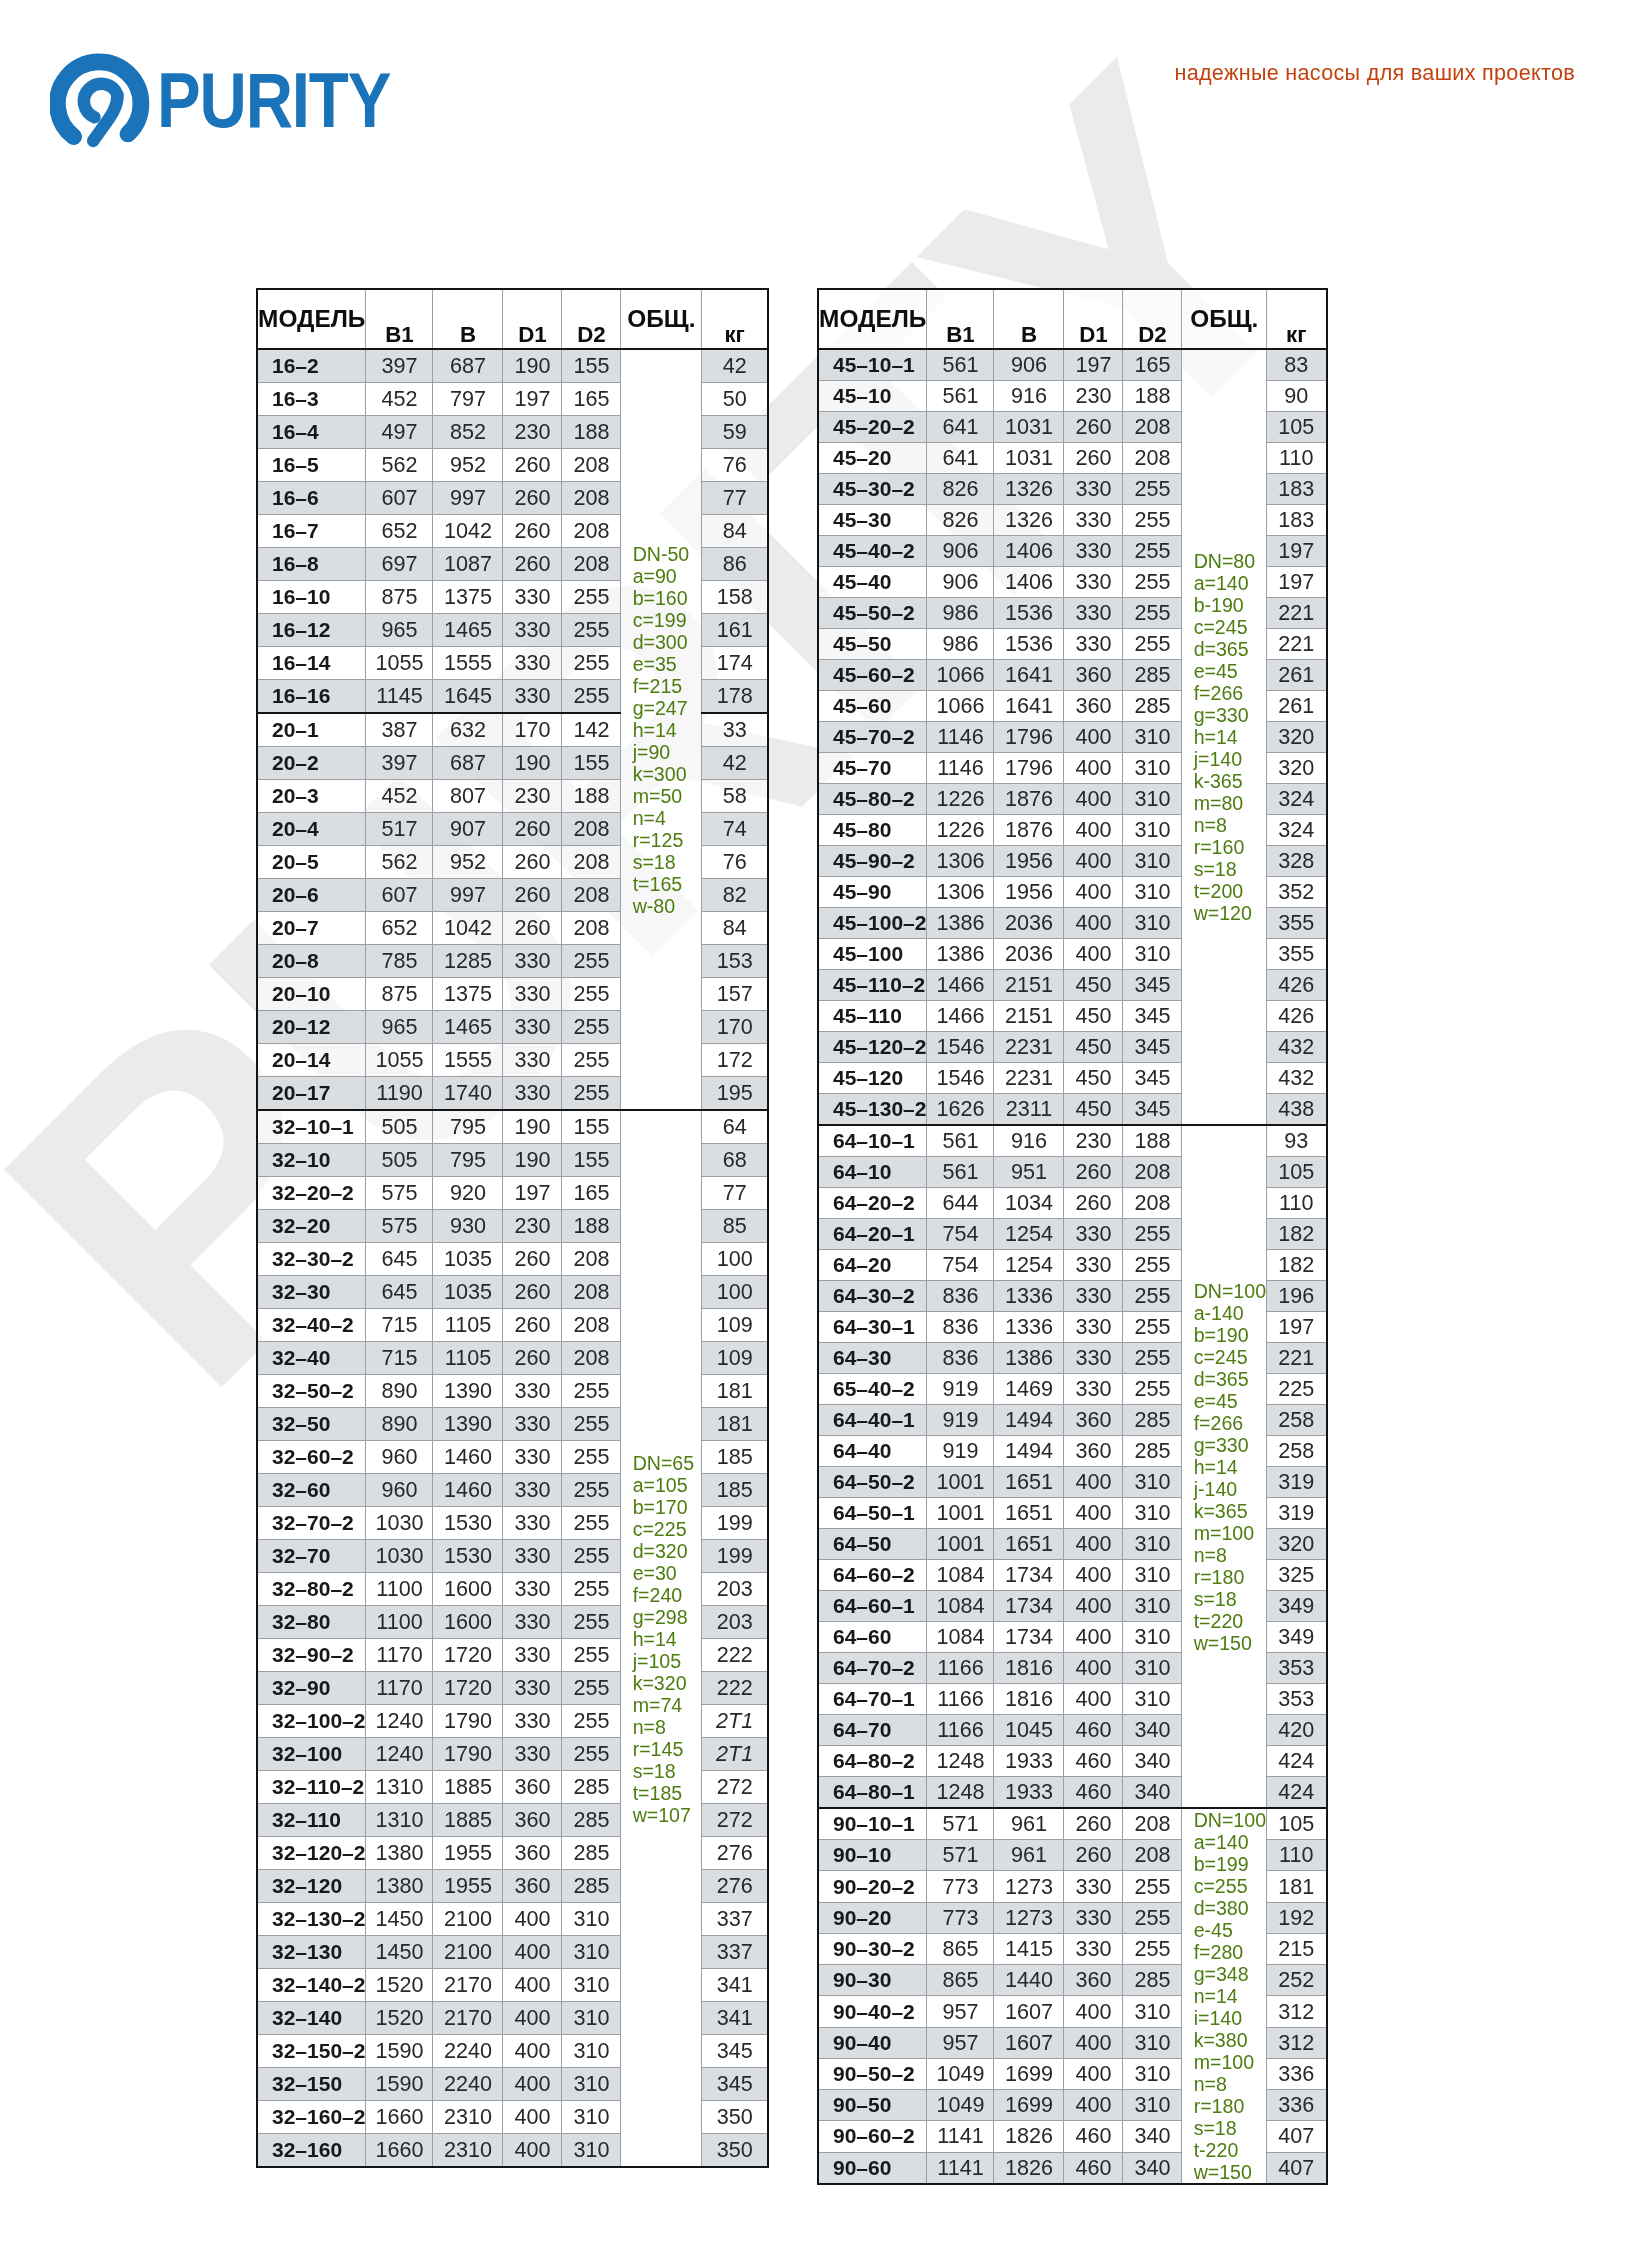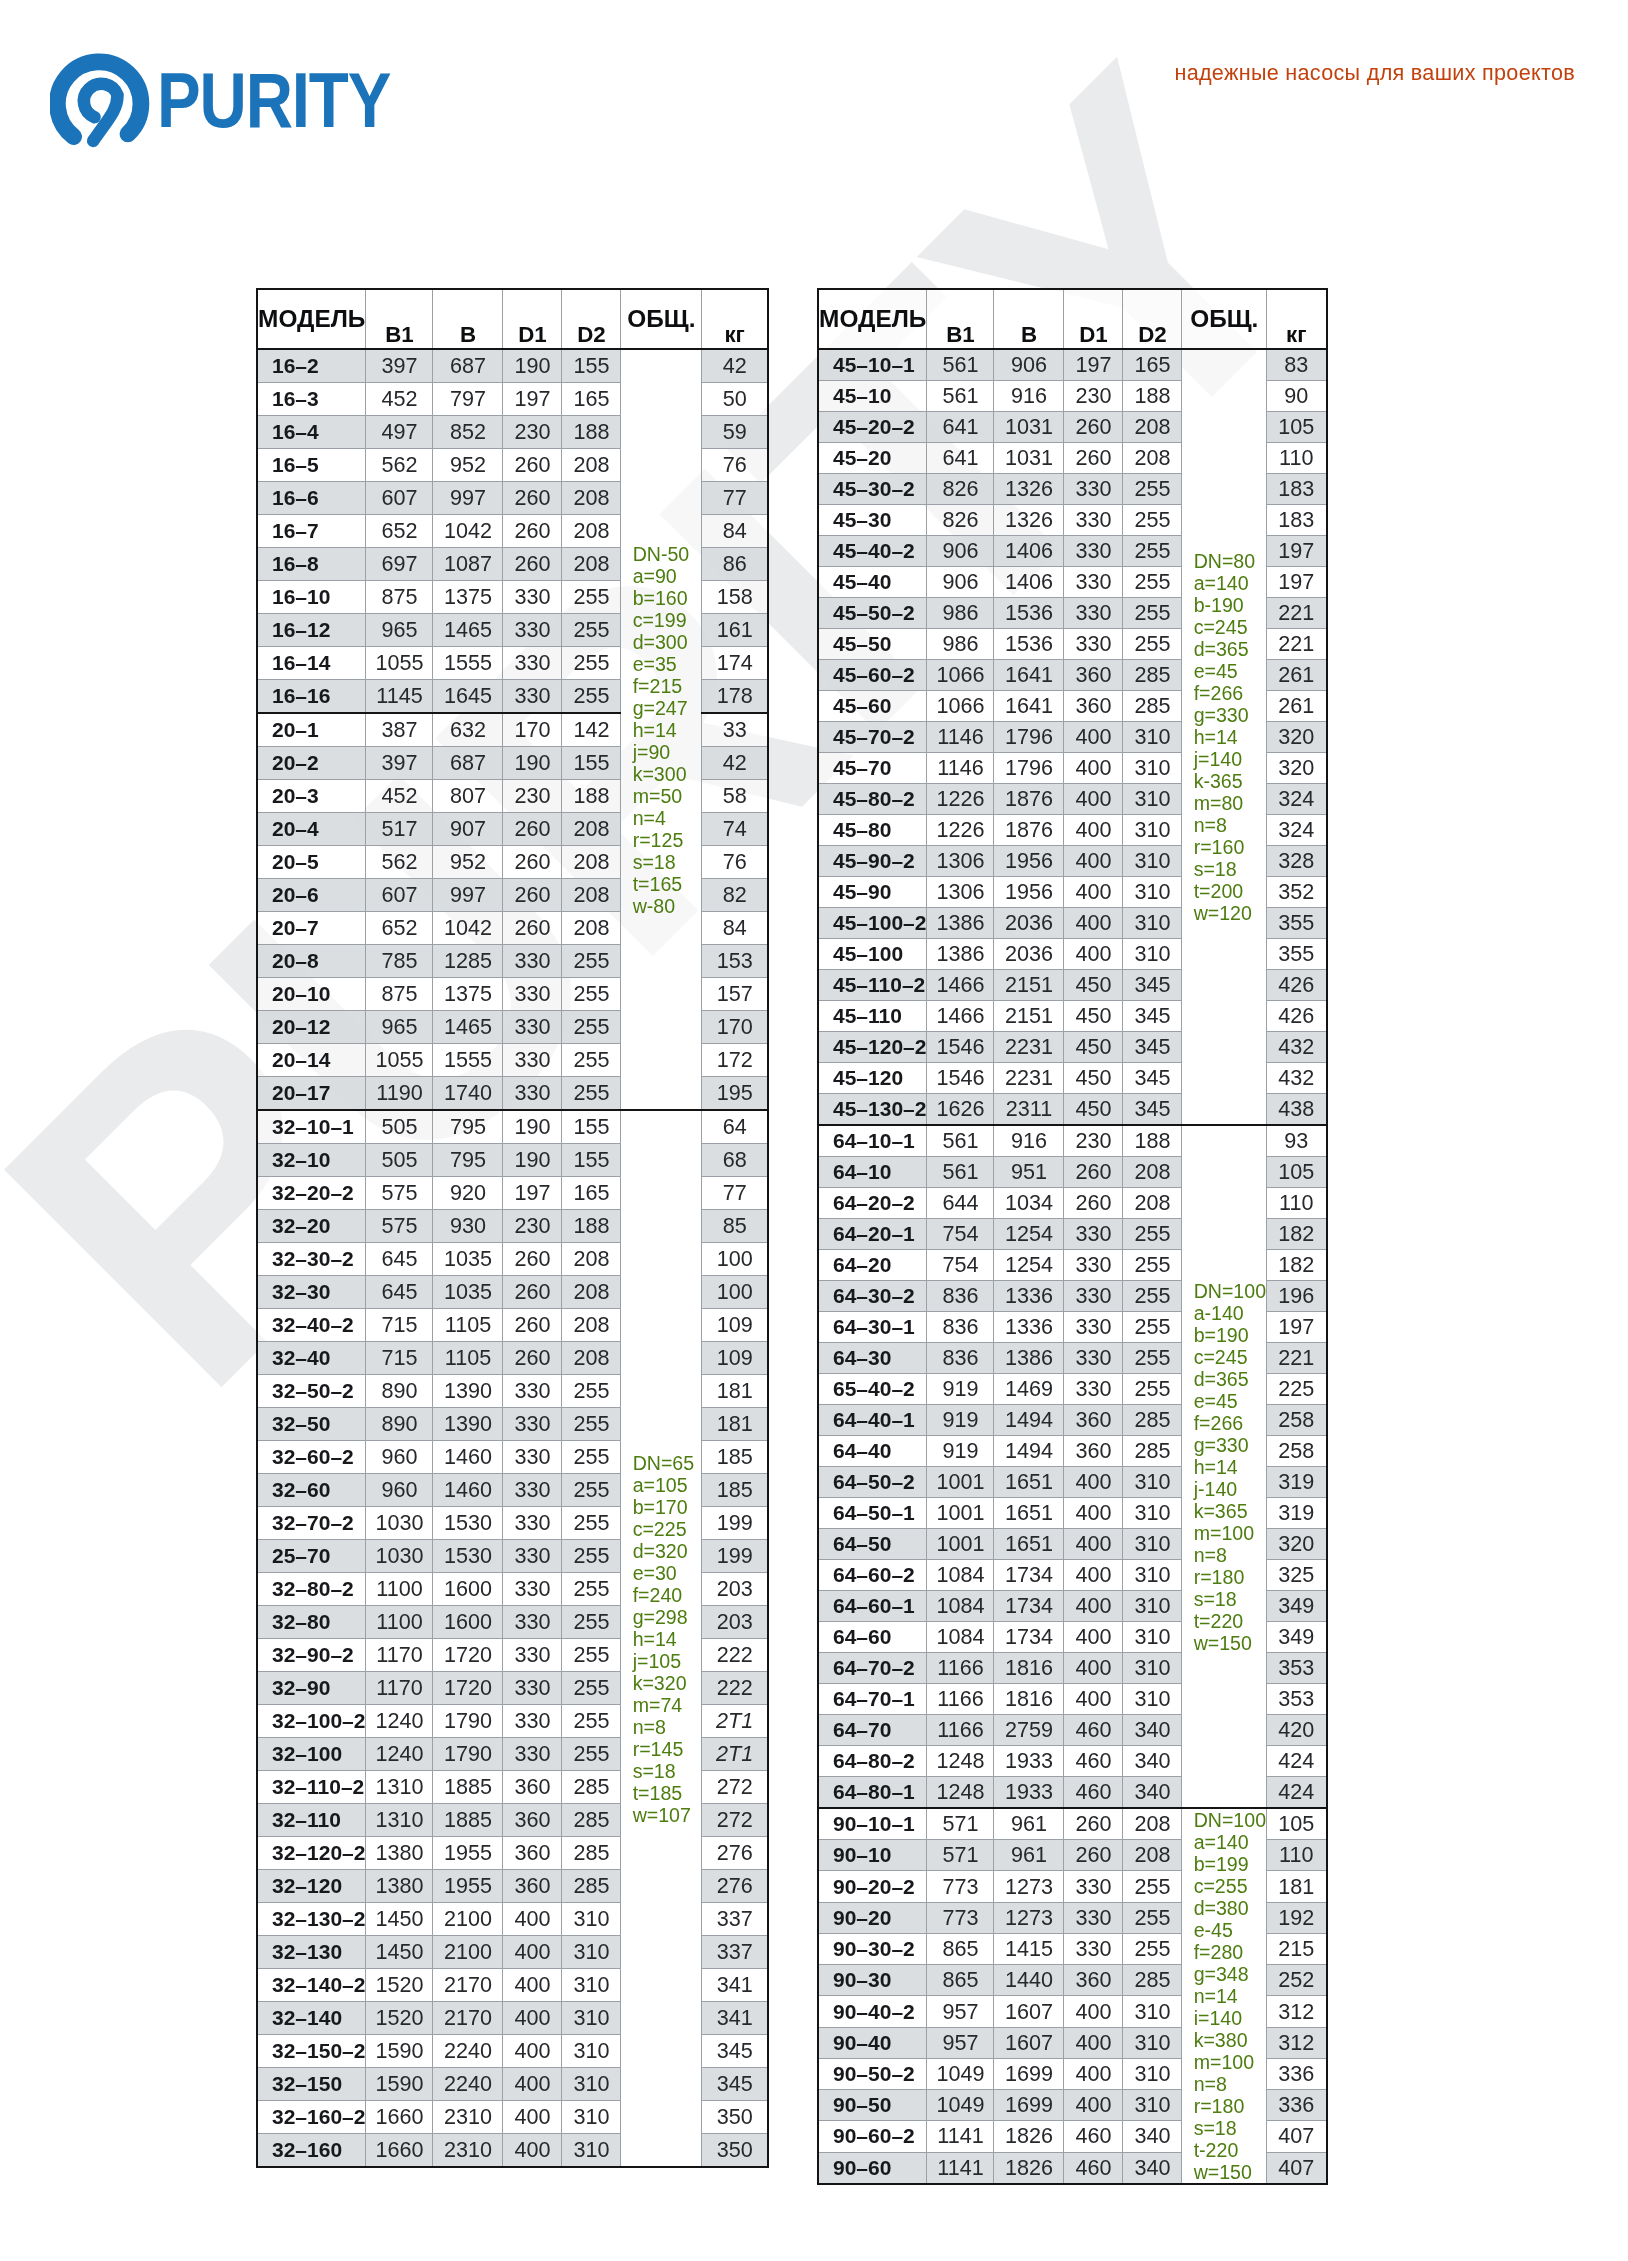--- a/index.html
+++ b/index.html
@@ -429,21 +429,21 @@
         </tr>
         <tr>
           <td class="model">32–70–2</td>
           <td class="num">1030</td>
           <td class="num">1530</td>
           <td class="num">330</td>
           <td class="num">255</td>
           <td class="num kg-col">199</td>
         </tr>
         <tr class="alt">
-          <td class="model">25–70</td>
+          <td class="model">32–70</td>
           <td class="num">1030</td>
           <td class="num">1530</td>
           <td class="num">330</td>
           <td class="num">255</td>
           <td class="num kg-col">199</td>
         </tr>
         <tr>
           <td class="model">32–80–2</td>
           <td class="num">1100</td>
           <td class="num">1600</td>
@@ -1003,21 +1003,21 @@
           <td class="model">64–70–1</td>
           <td class="num">1166</td>
           <td class="num">1816</td>
           <td class="num">400</td>
           <td class="num">310</td>
           <td class="num kg-col">353</td>
         </tr>
         <tr class="alt">
           <td class="model">64–70</td>
           <td class="num">1166</td>
-          <td class="num">2759</td>
+          <td class="num">1045</td>
           <td class="num">460</td>
           <td class="num">340</td>
           <td class="num kg-col">420</td>
         </tr>
         <tr>
           <td class="model">64–80–2</td>
           <td class="num">1248</td>
           <td class="num">1933</td>
           <td class="num">460</td>
           <td class="num">340</td>

